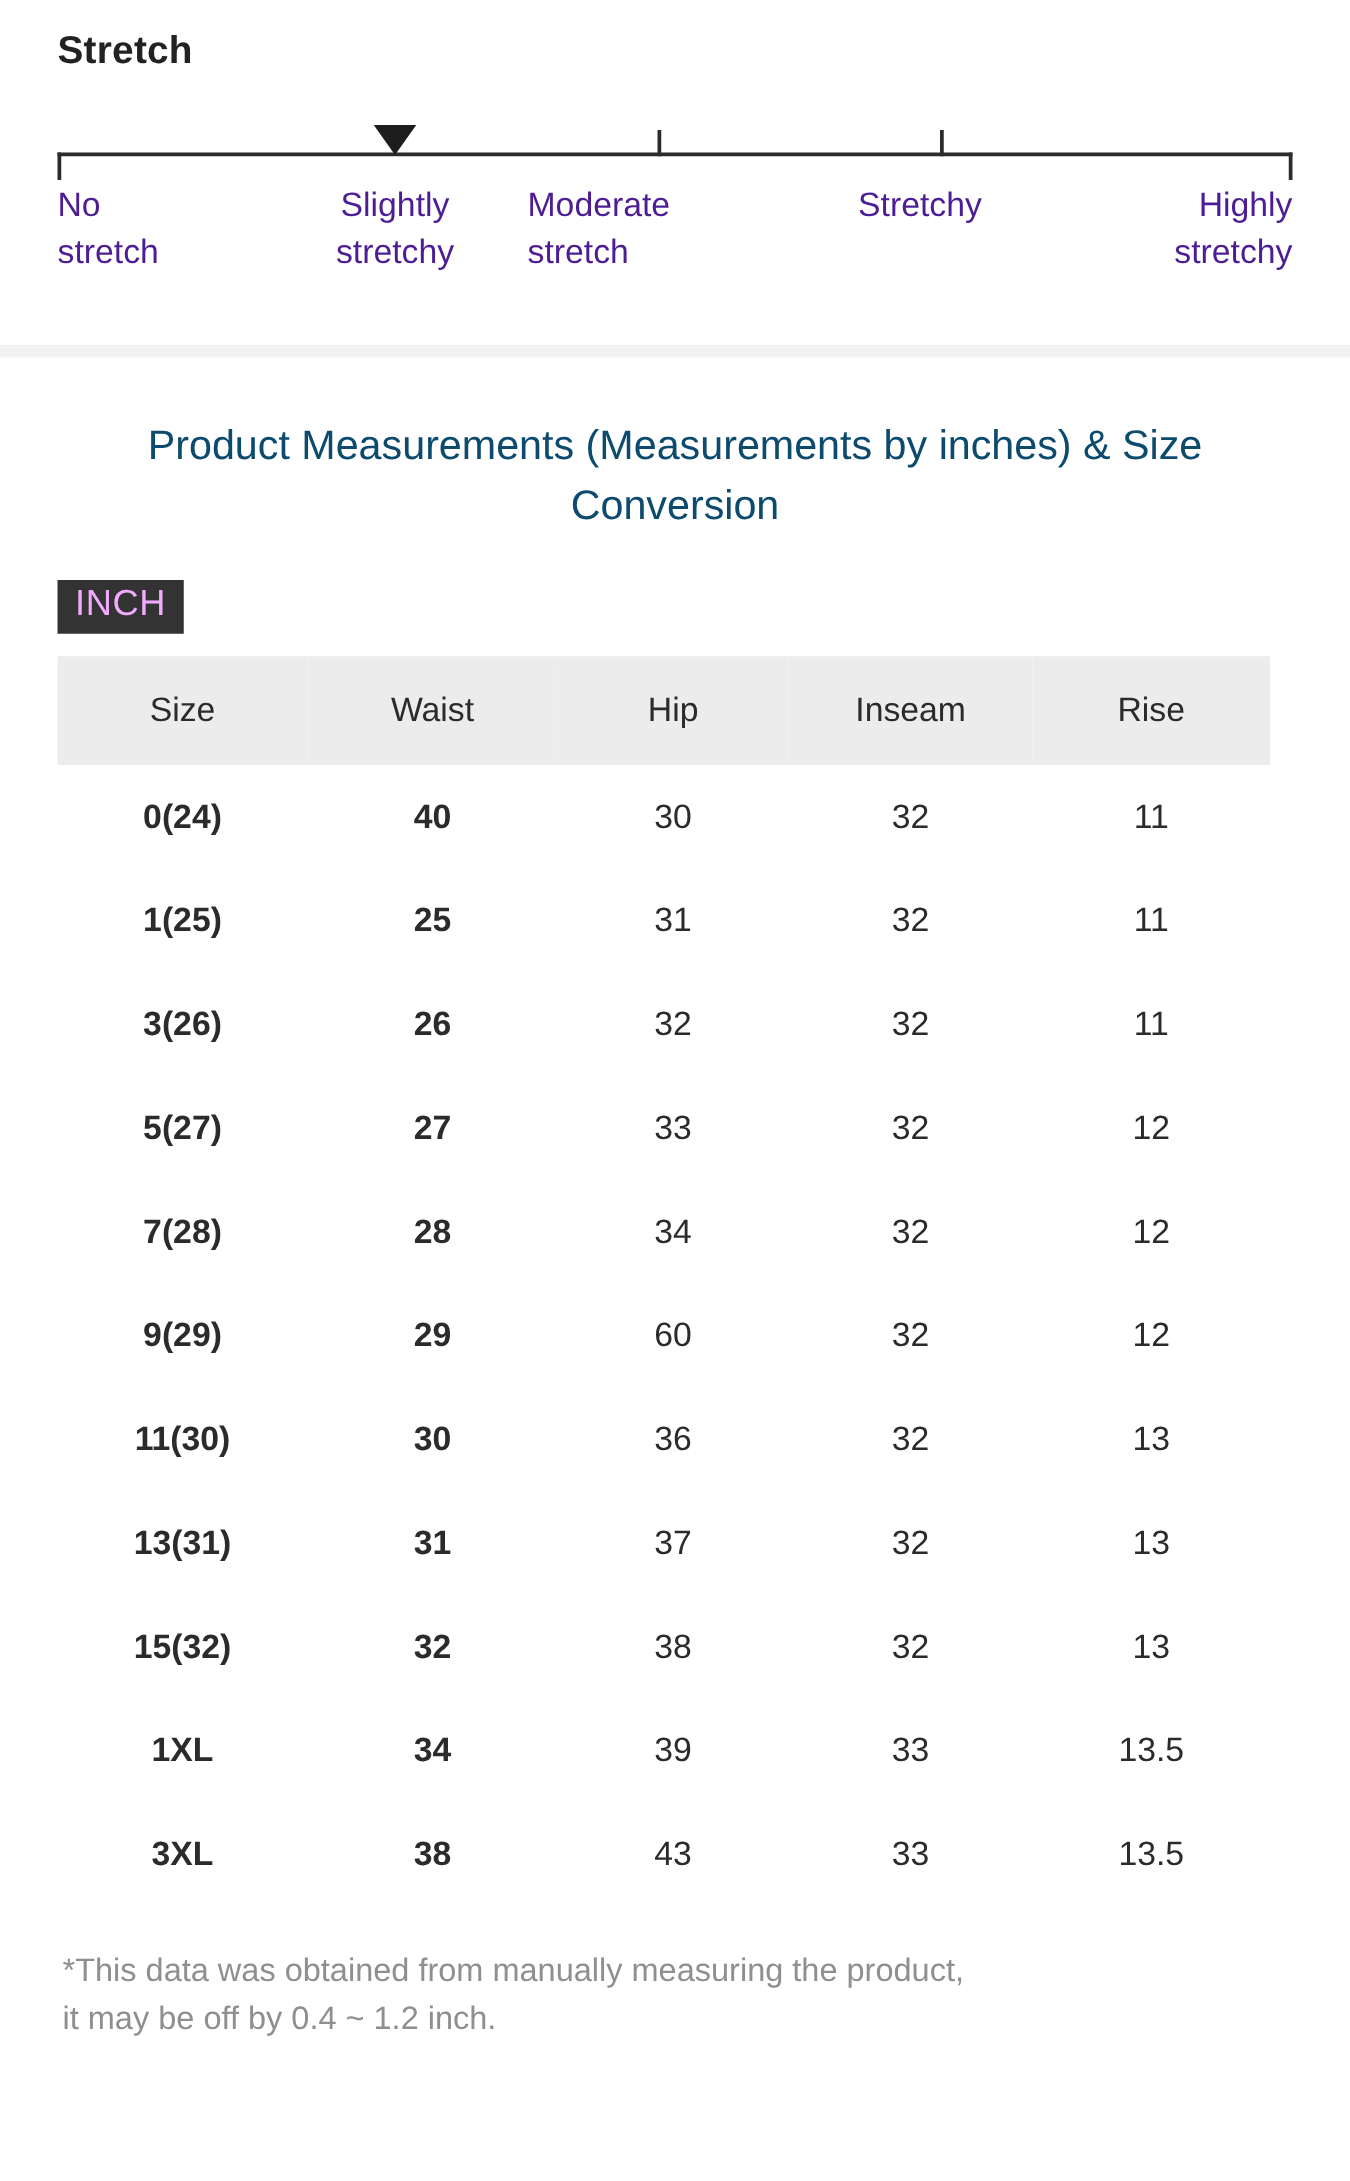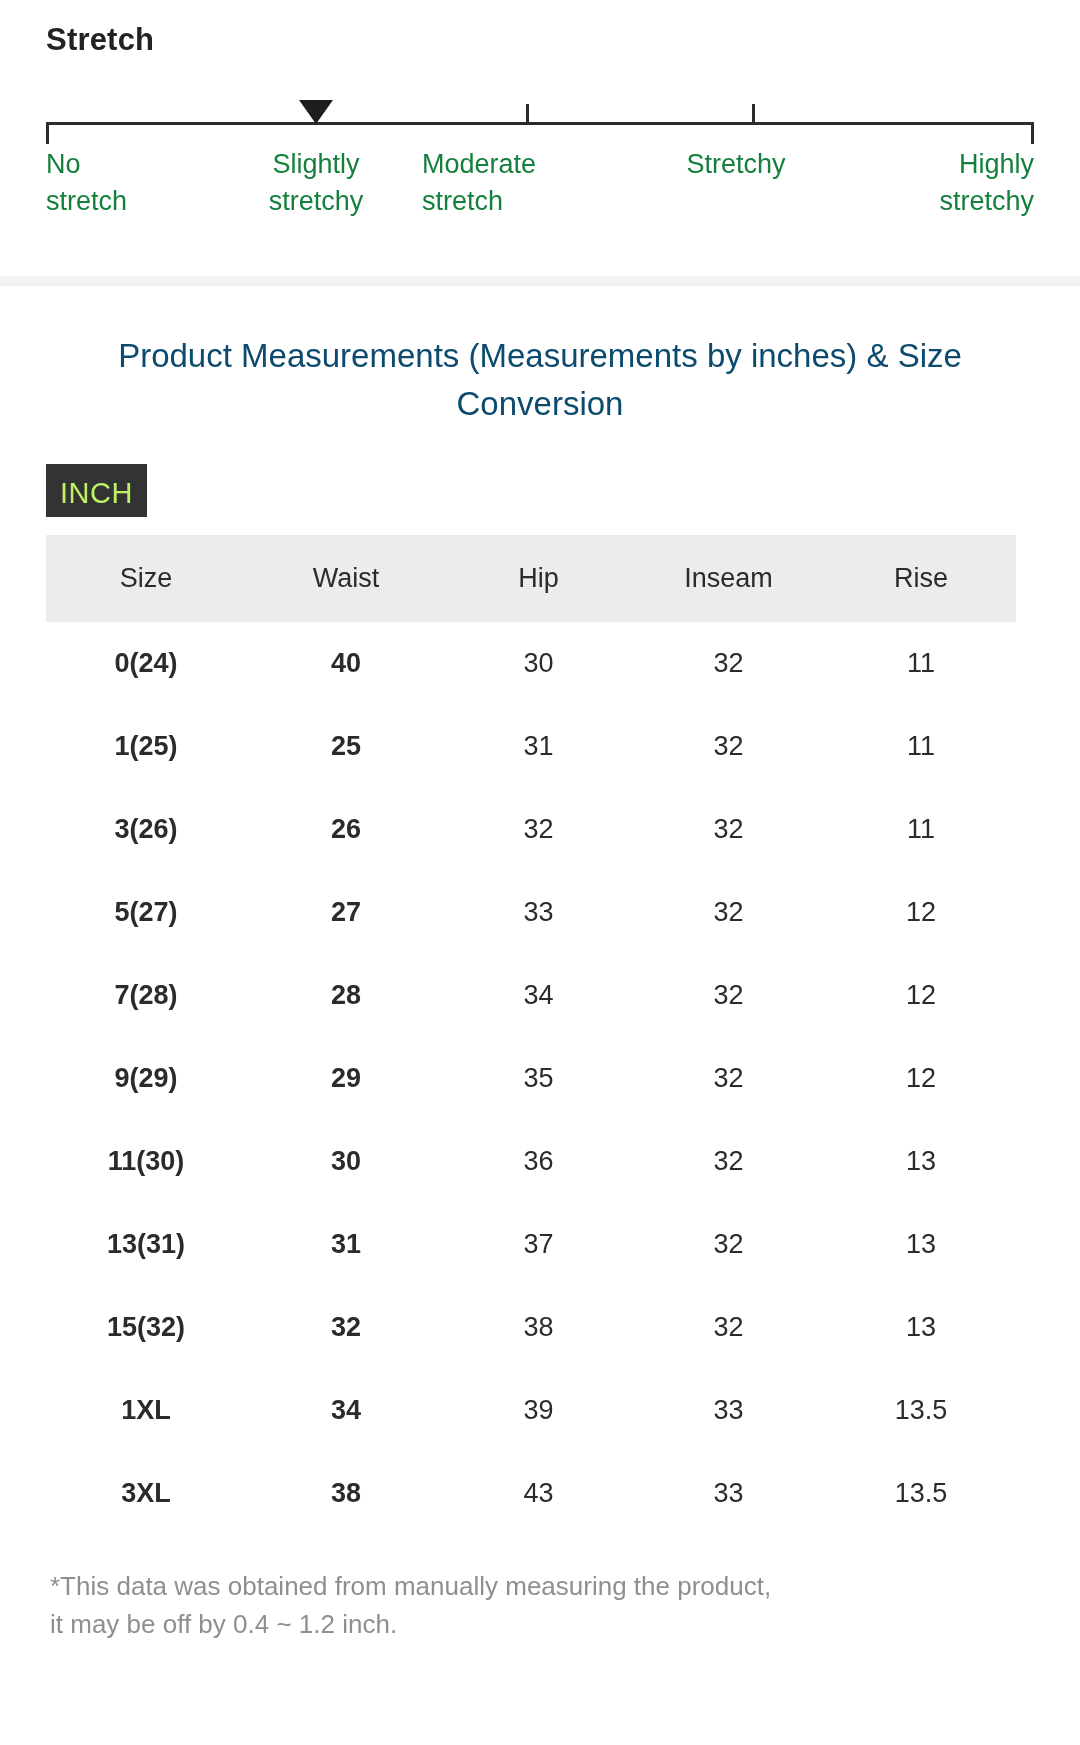--- a/index.html
+++ b/index.html
@@ -71,21 +71,21 @@
   .scale-labels {
     position: relative;
     margin-top: 14px;
     height: 86px;
   }
   .scale-label {
     position: absolute;
     top: 0;
     font-size: 27px;
     line-height: 37px;
-    color: #15803d;
+    color: #4c1d95;
     white-space: pre-line;
   }
   .lbl-0 { left: 0px; text-align: left; width: 200px; }
   .lbl-1 { left: 150px; text-align: center; width: 240px; }
   .lbl-2 { left: 376px; width: 240px; }
   .lbl-3 { left: 580px; text-align: center; width: 220px; }
   .lbl-4 { right: 0px; text-align: right; width: 220px; }
 
   .divider {
     height: 10px;
@@ -104,24 +104,24 @@
     line-height: 48px;
     text-align: center;
     color: #0c4a6e;
     margin: 12px 40px 30px 40px;
     font-weight: normal;
   }
 
   .unit-badge {
     display: inline-block;
     background: #333333;
-    color: #bef264;
+    color: #f0abfc;
     font-size: 29px;
     font-weight: normal;
-    padding: 13px 14px 7px 14px;
+    padding: 3px 14px 7px 14px;
     letter-spacing: 0.5px;
     margin: 6px 0 18px 0;
   }
 
   table.size-table {
     width: 970px;
     border-collapse: collapse;
     table-layout: fixed;
   }
   table.size-table thead th {
@@ -243,21 +243,21 @@
         <tr>
           <td class="col-size">7(28)</td>
           <td class="col-waist">28</td>
           <td>34</td>
           <td>32</td>
           <td>12</td>
         </tr>
         <tr>
           <td class="col-size">9(29)</td>
           <td class="col-waist">29</td>
-          <td>35</td>
+          <td>60</td>
           <td>32</td>
           <td>12</td>
         </tr>
         <tr>
           <td class="col-size">11(30)</td>
           <td class="col-waist">30</td>
           <td>36</td>
           <td>32</td>
           <td>13</td>
         </tr>

